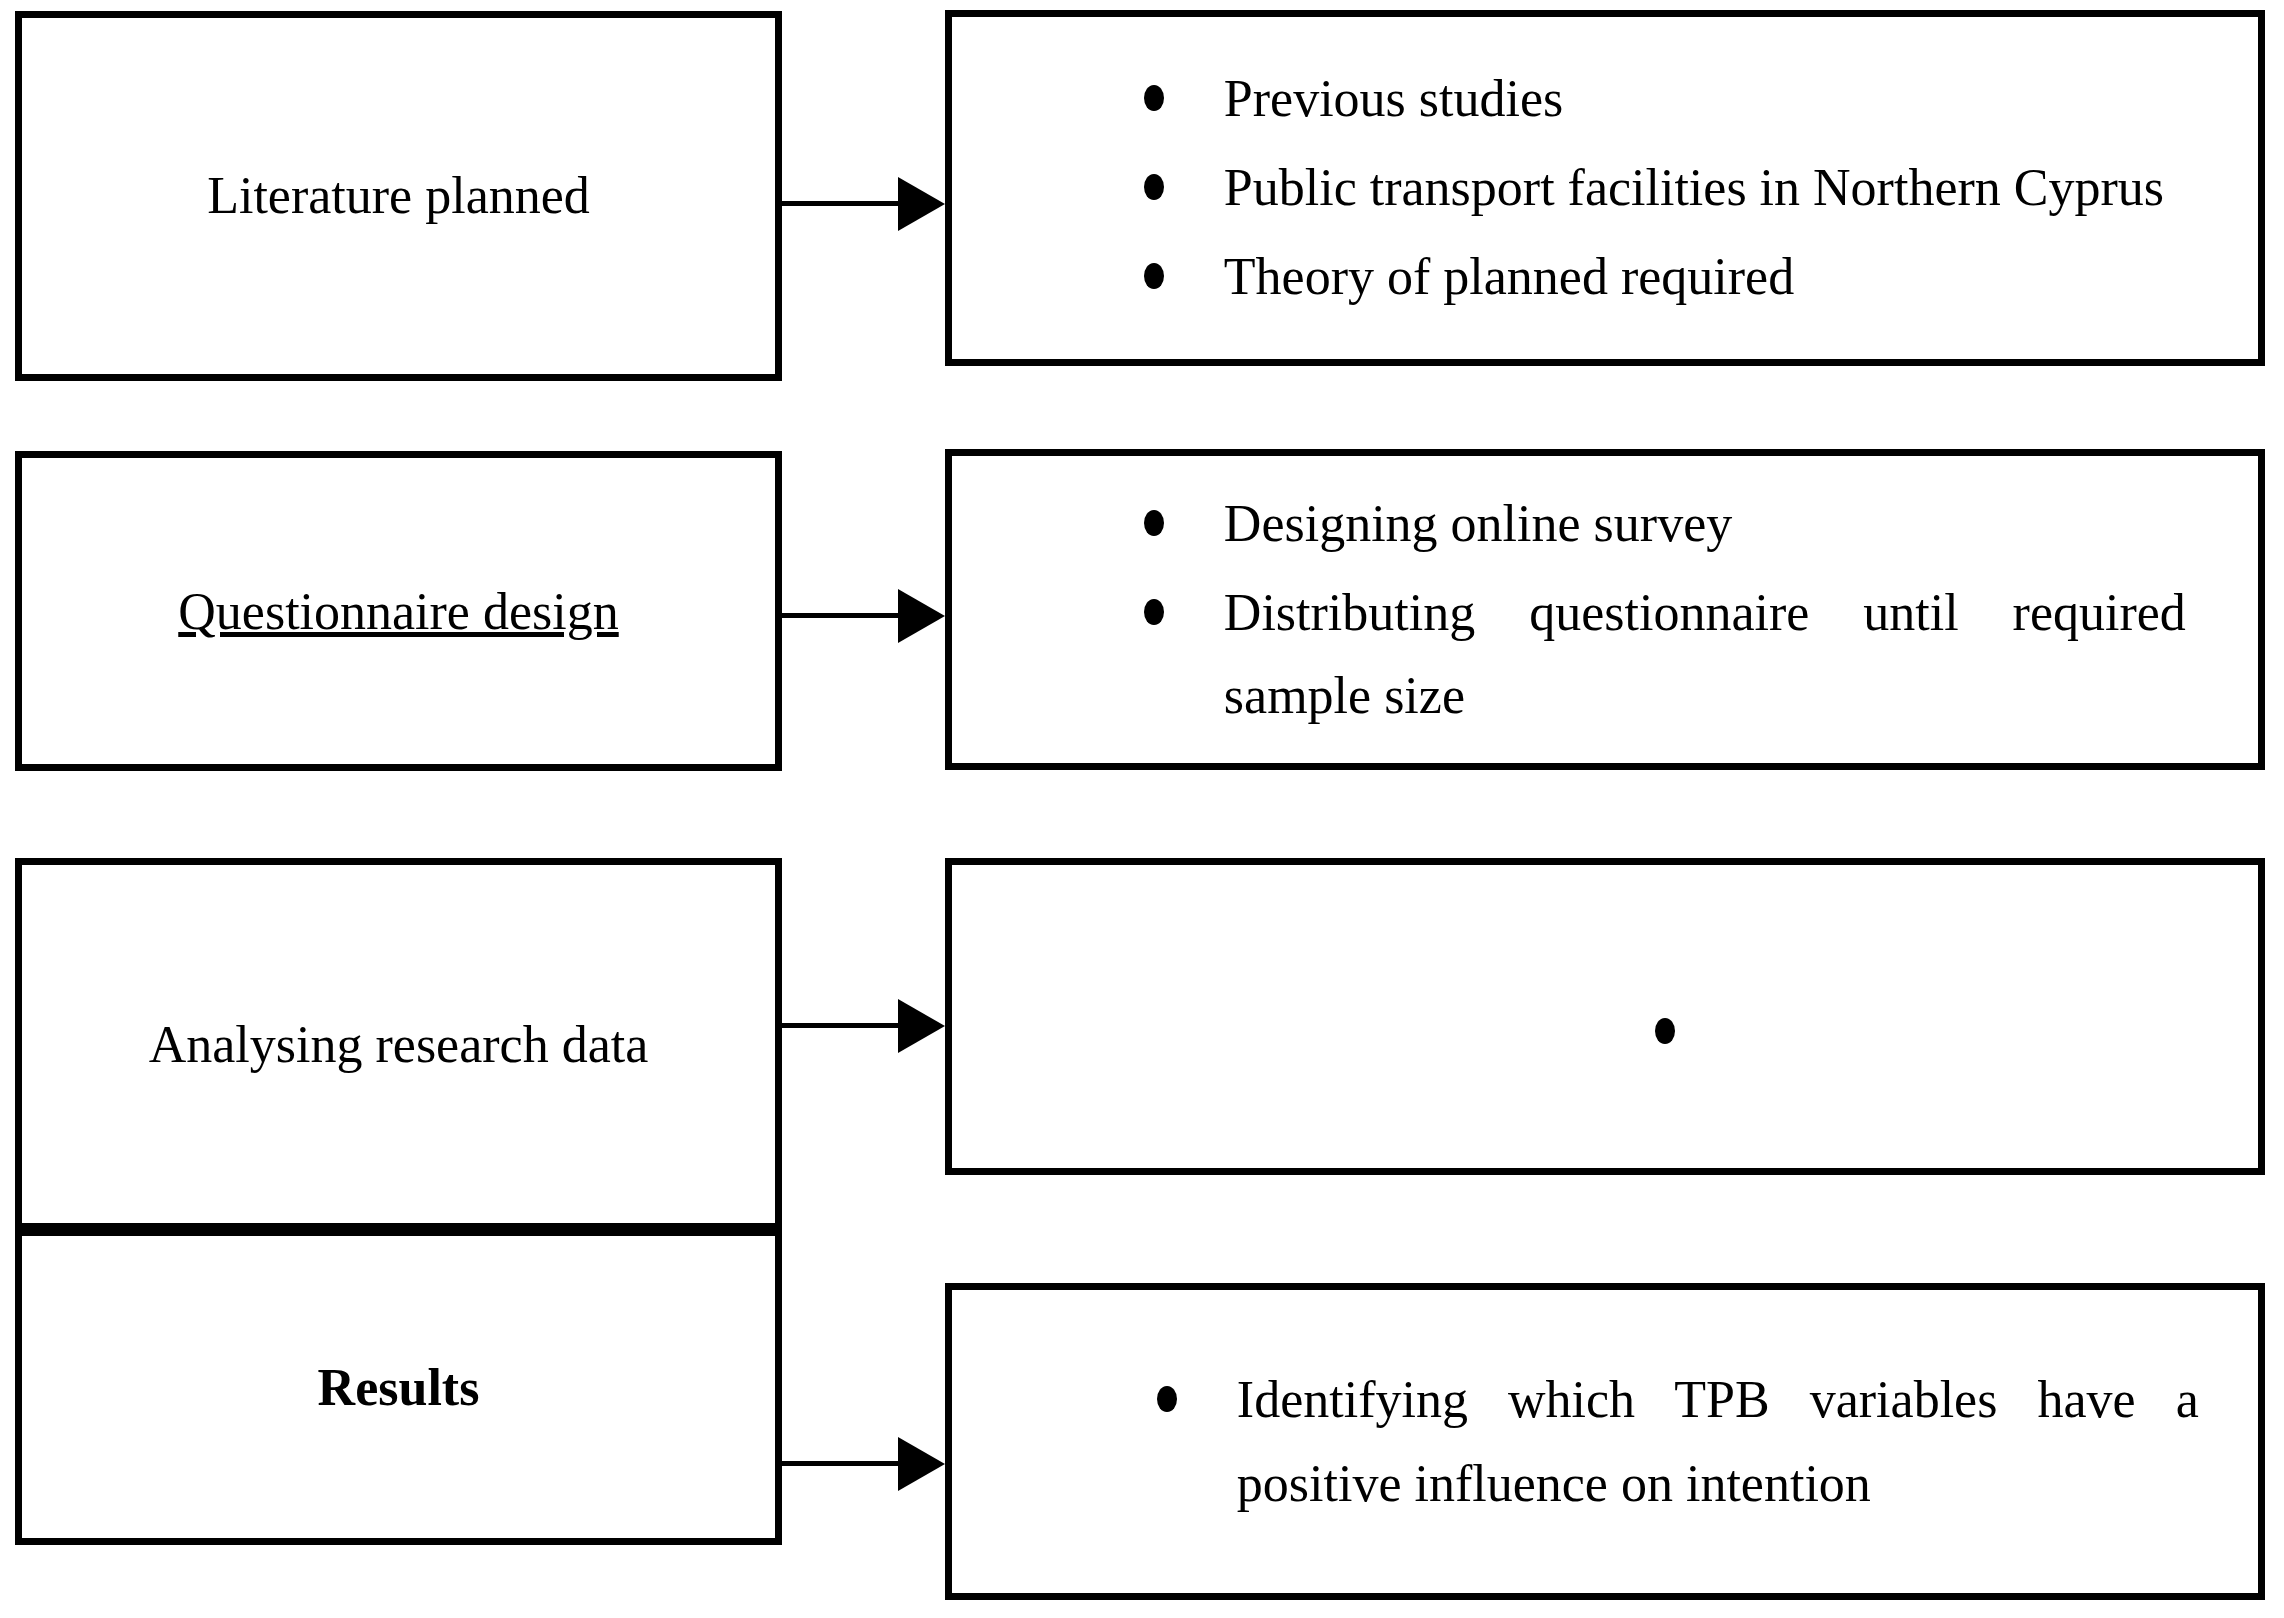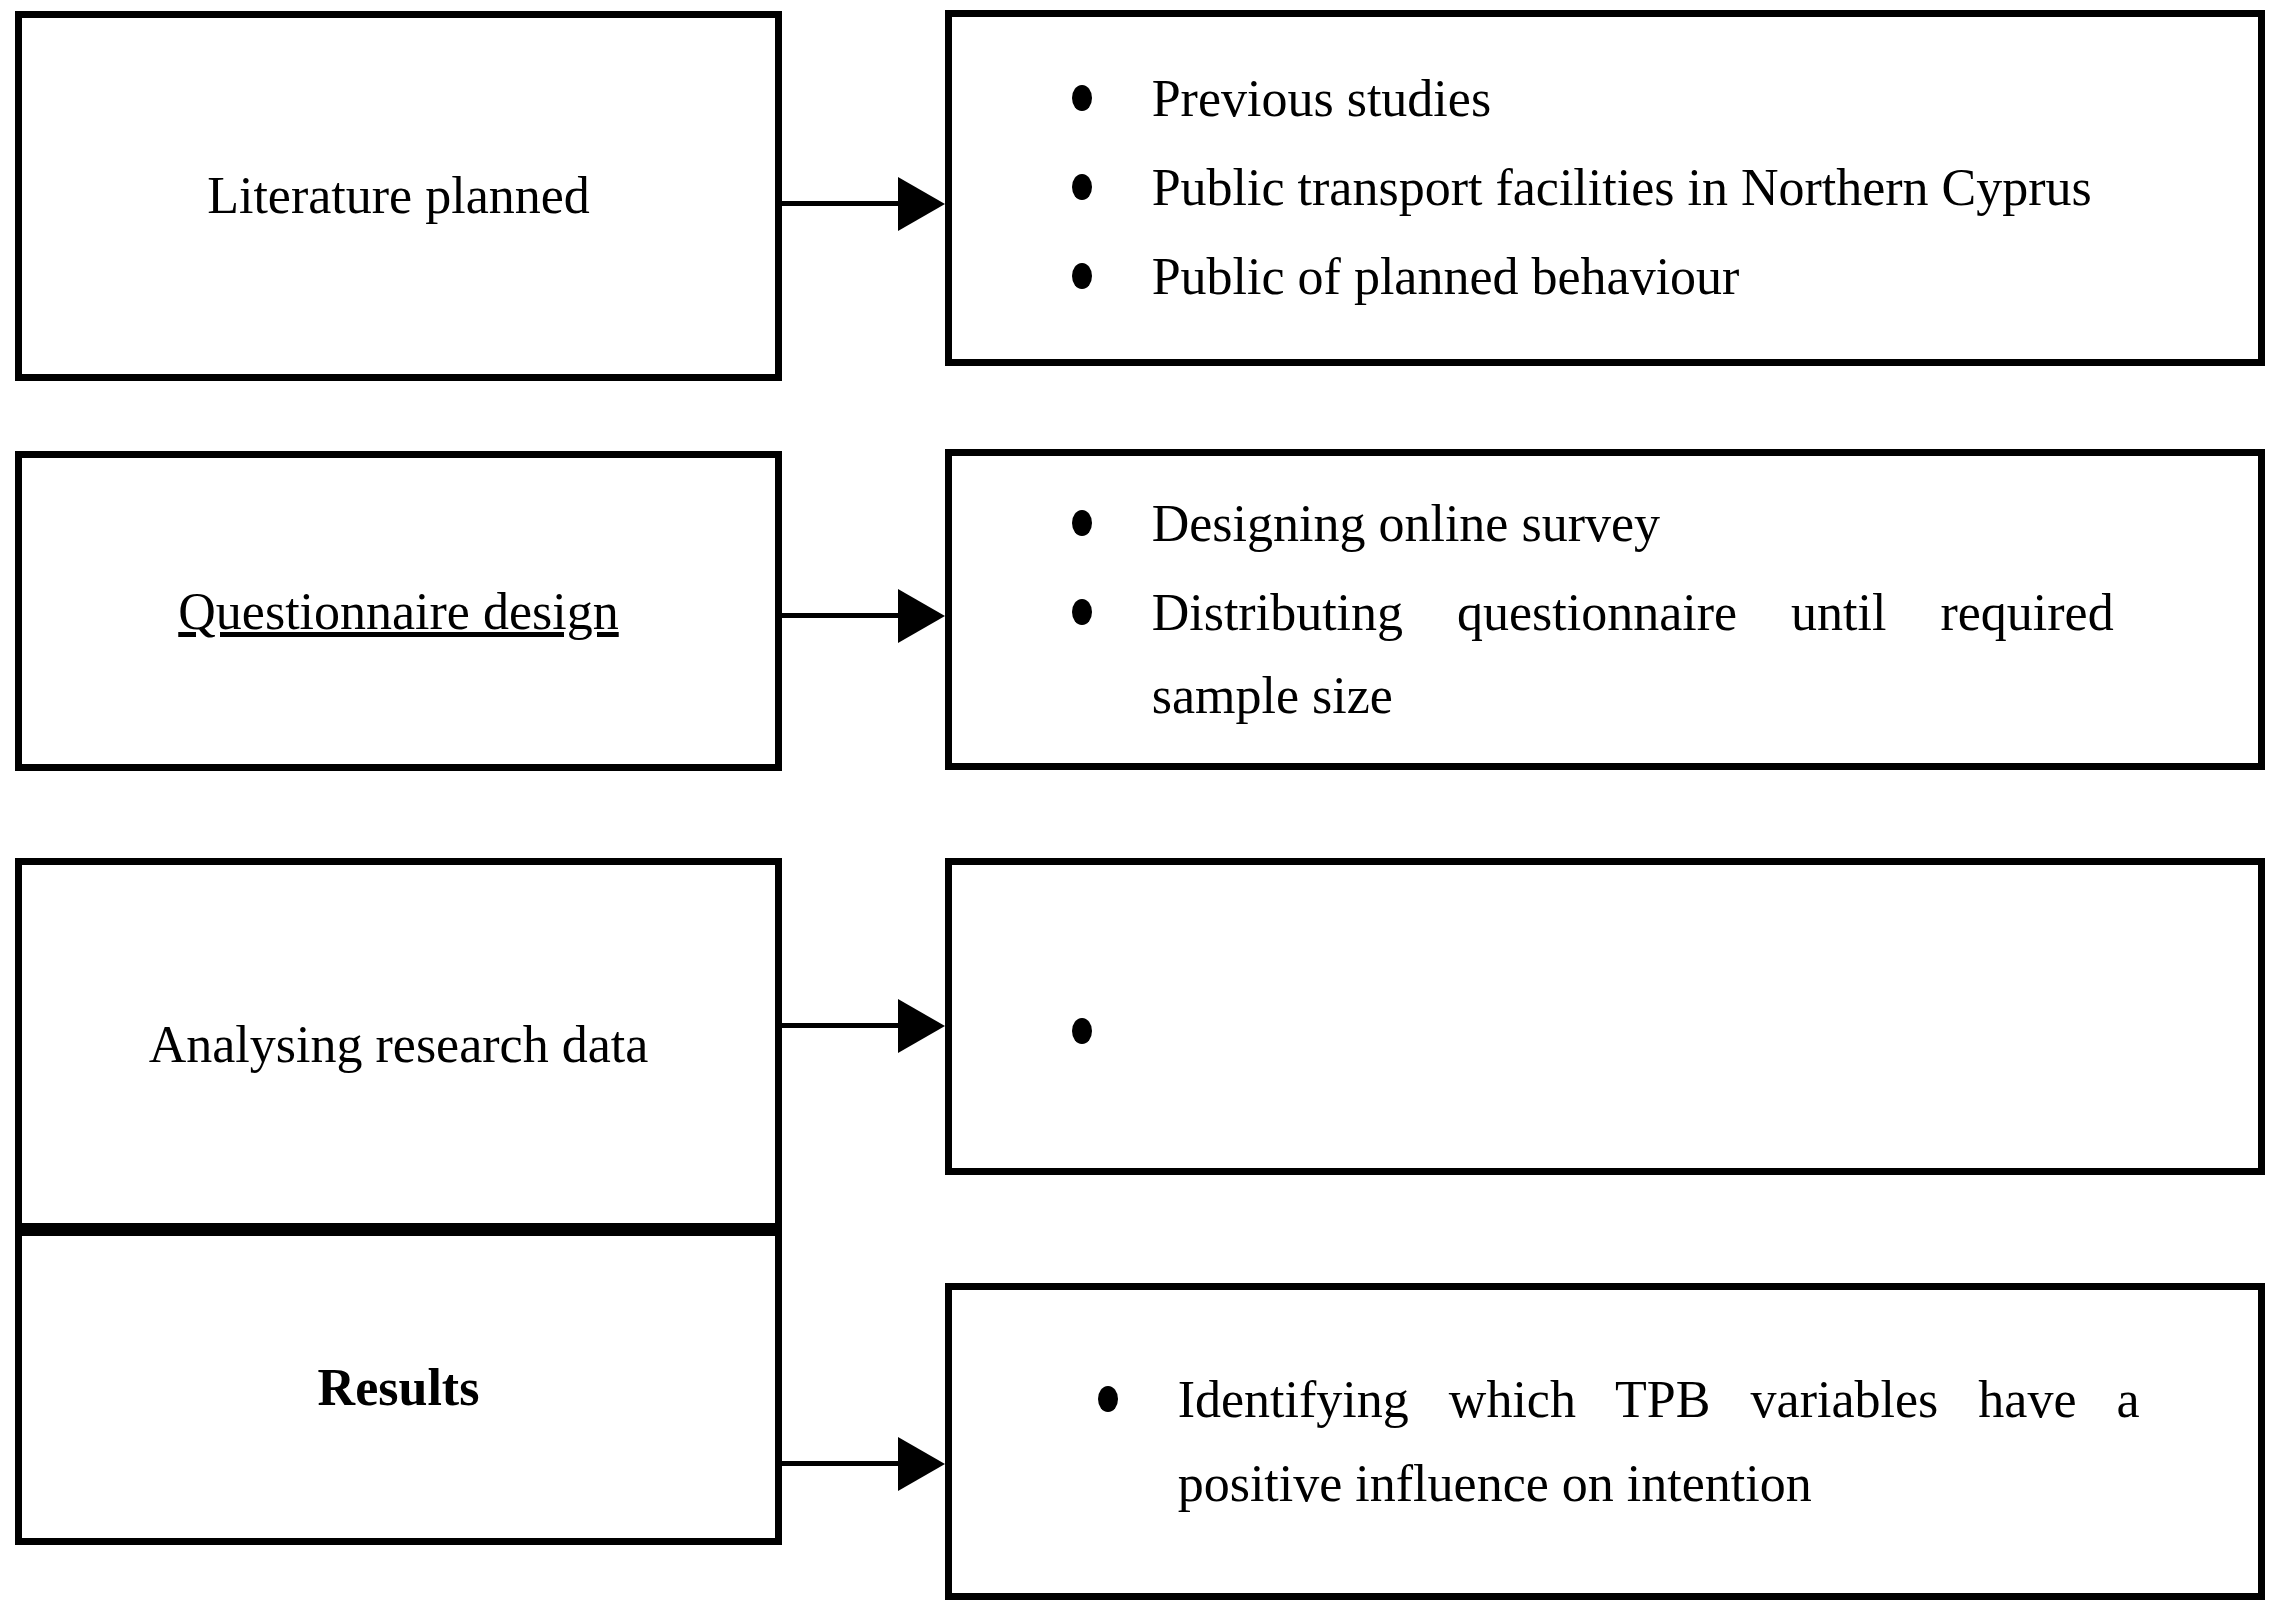--- a/index.html
+++ b/index.html
@@ -42,20 +42,21 @@
   .row2 .details { top: 449px;  height: 321px; }
   .row3 .details { top: 858px; height: 317px; }
   .row4 .details { top: 1283px; height: 317px; padding-left: 26px; }
   .bullet-list { list-style: none; margin: 0; padding: 0; }
   .bullet-item {
     display: flex;
     align-items: flex-start;
     margin: 6px 0;
     font-size: 52px;
     line-height: 1.6;
+    justify-content: center;
   }
   .dot {
     flex: 0 0 auto;
     width: 19.7px;
     height: 26px;
     margin-left: 120px;
     margin-top: 28px;
     background: #000000;
     border-radius: 50%;
   }
@@ -101,21 +102,21 @@
         <li class="bullet-item">
           <span class="dot"></span>
           <span class="bullet-text">Previous studies</span>
         </li>
         <li class="bullet-item">
           <span class="dot"></span>
           <span class="bullet-text">Public transport facilities in Northern Cyprus</span>
         </li>
         <li class="bullet-item">
           <span class="dot"></span>
-          <span class="bullet-text">Public of planned behaviour</span>
+          <span class="bullet-text">Theory of planned required</span>
         </li>
       </ul>
     </div>
   </div>
   <div class="arrow arrow1">
     <span class="shaft"></span>
     <span class="head"></span>
   </div>
 
   <div class="row2">

